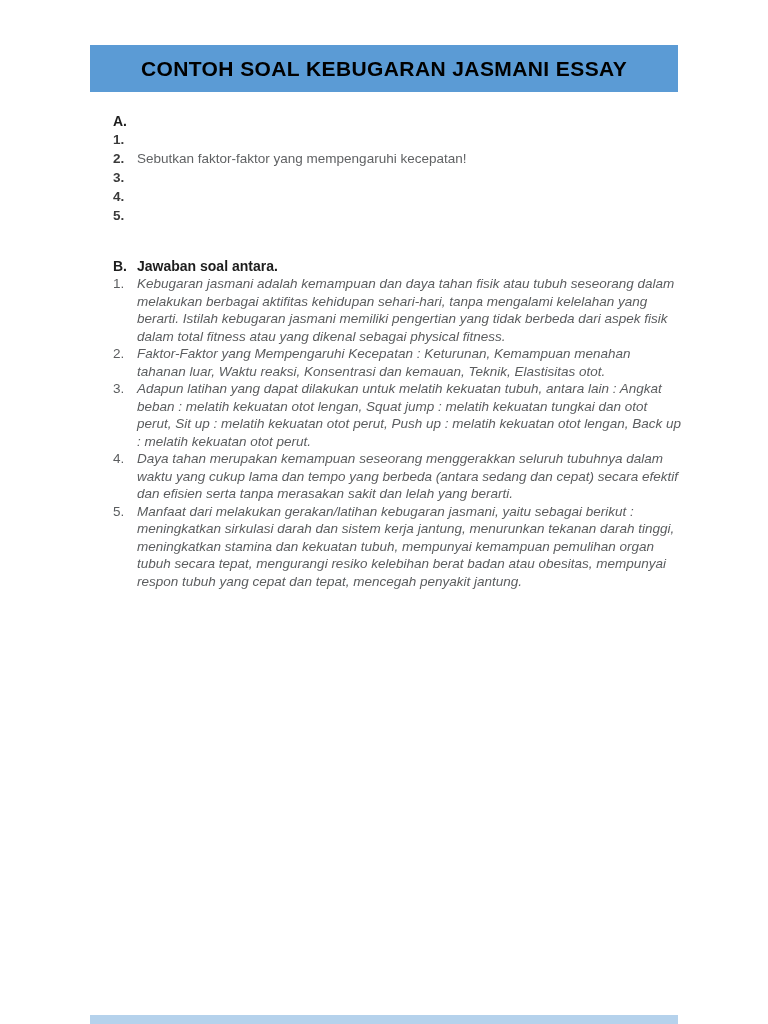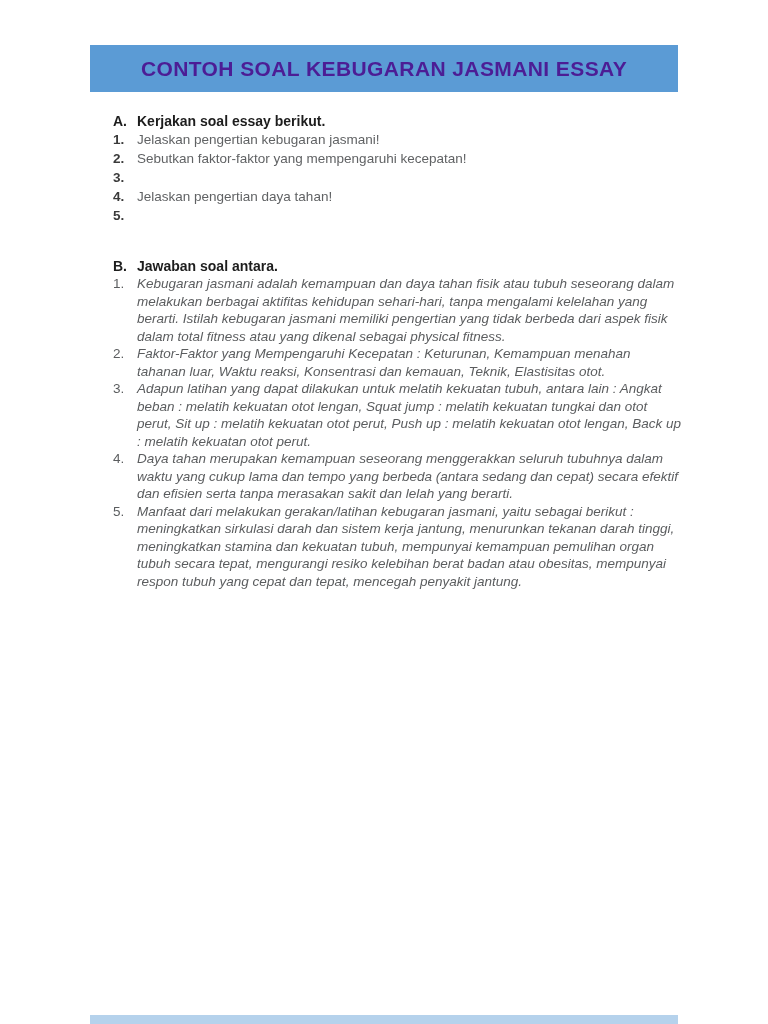--- a/index.html
+++ b/index.html
@@ -16,21 +16,21 @@
     left: 90px;
     top: 45px;
     width: 588px;
     height: 47px;
     background: #5b9bd5;
     display: flex;
     align-items: center;
     justify-content: center;
   }
   .header-title {
-    color: #4c1d95;
+    color: #000000;
     font-size: 21px;
     font-weight: 600;
     letter-spacing: 0.4px;
     white-space: nowrap;
   }
   .content {
     position: absolute;
     left: 113px;
     top: 112px;
     width: 569px;
@@ -90,38 +90,35 @@
 <body>
 
 <div class="header-banner">
   <div class="header-title">CONTOH SOAL KEBUGARAN JASMANI ESSAY</div>
 </div>
 
 <div class="content">
 
   <div class="section-heading">
     <span class="sec-label">A.</span>
-    <span>Kerjakan soal essay berikut.</span>
   </div>
 
   <ol class="plain q-list">
     <li class="q-item">
       <span class="num">1.</span>
-      <span class="txt">Jelaskan pengertian kebugaran jasmani!</span>
     </li>
     <li class="q-item">
       <span class="num">2.</span>
       <span class="txt">Sebutkan faktor-faktor yang mempengaruhi kecepatan!</span>
     </li>
     <li class="q-item">
       <span class="num">3.</span>
     </li>
     <li class="q-item">
       <span class="num">4.</span>
-      <span class="txt">Jelaskan pengertian daya tahan!</span>
     </li>
     <li class="q-item">
       <span class="num">5.</span>
     </li>
   </ol>
 
   <div class="section-heading b-heading">
     <span class="sec-label">B.</span>
     <span>Jawaban soal antara.</span>
   </div>

